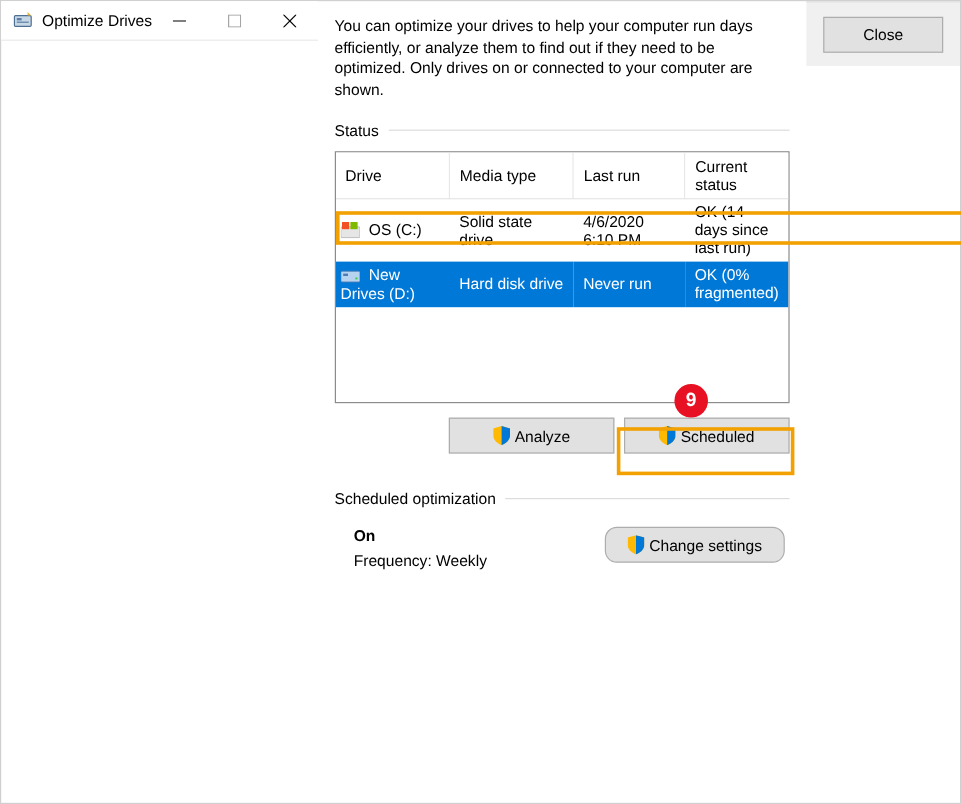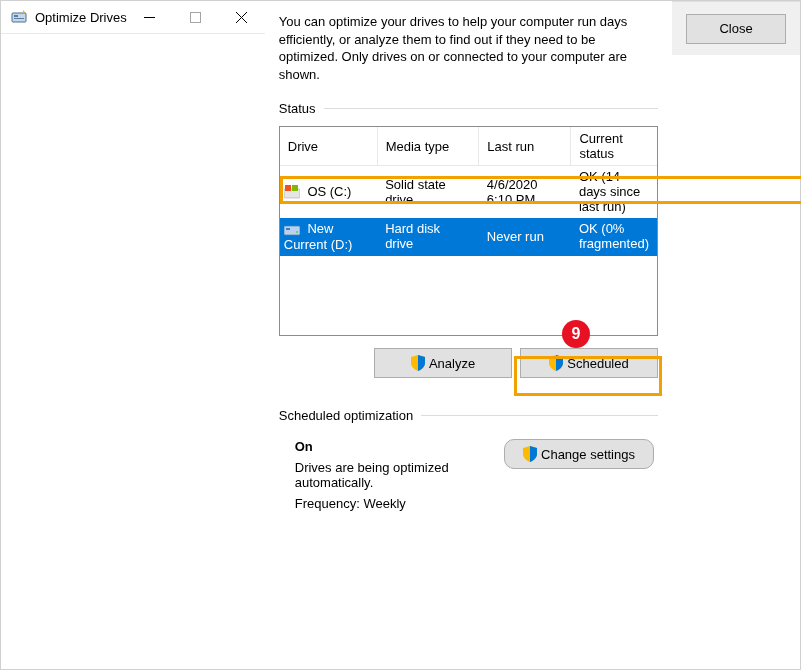--- a/index.html
+++ b/index.html
@@ -271,21 +271,21 @@
             </tr>
             <tr class="row-selected">
               <td class="drive-cell">
                 <span class="drive-icon">
                   <svg viewBox="0 0 16 14">
                     <rect x="0" y="3" width="16" height="9" rx="1" fill="#b7d3ef" stroke="#4d7bb3" stroke-width="0.7"></rect>
                     <rect x="2" y="5" width="4" height="2" fill="#4d7bb3"></rect>
                     <circle cx="13" cy="9" r="1" fill="#4dd24d"></circle>
                   </svg>
                 </span>
-                <span>New Current (D:)</span>
+                <span>New Drives (D:)</span>
               </td>
               <td>Hard disk drive</td>
               <td>Never run</td>
               <td>OK (0% fragmented)</td>
             </tr>
           </tbody>
         </table>
       </div>
 
       <div class="anno-outline" style="left:1px; top:50px; width:764px; height:28px;"></div>
@@ -319,21 +319,20 @@
     </div>
 
     <div class="sched-block">
       <div class="section-heading">
         <span class="label">Scheduled optimization</span>
         <span class="rule"></span>
       </div>
       <div class="sched-body">
         <div class="sched-text">
           <div class="on">On</div>
-          <div class="line">Drives are being optimized automatically.</div>
           <div class="line">Frequency: Weekly</div>
         </div>
         <div>
           <div class="win-btn" style="min-width:150px;border-radius:10px;">
             <span class="shield">
               <svg viewBox="0 0 14 16">
                   <path d="M7 0 L14 2 V8 C14 12 10 15 7 16 C4 15 0 12 0 8 V2 Z" fill="#ffb900"></path>
                   <path d="M7 0 L14 2 V8 C14 12 10 15 7 16 V0 Z" fill="#0078d7"></path>
                 </svg>
             </span>

